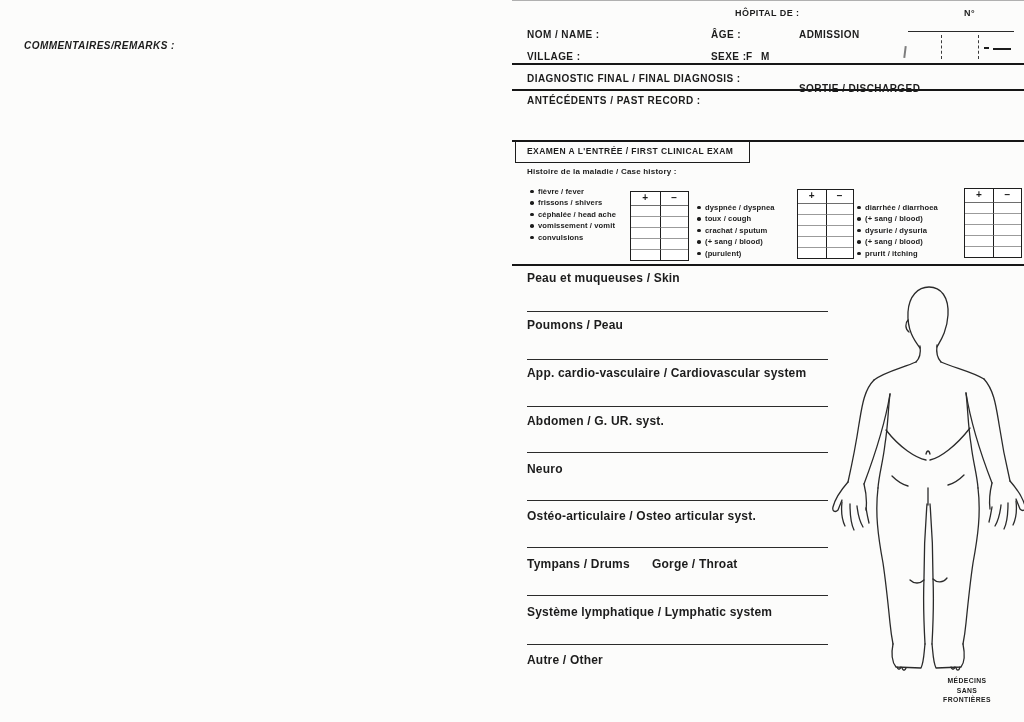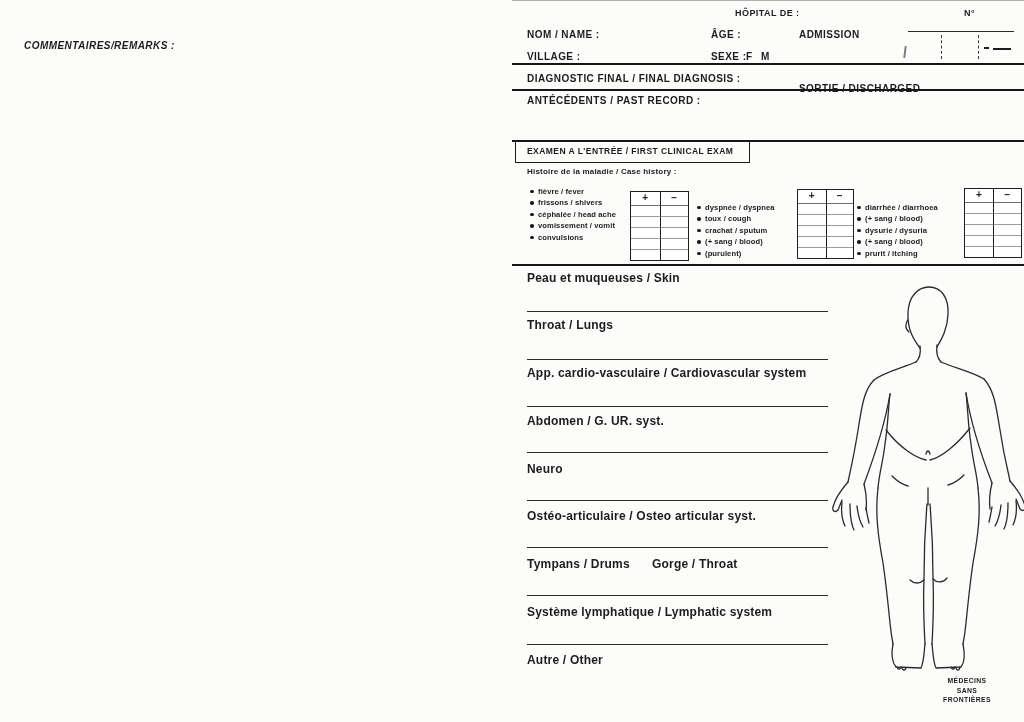--- a/index.html
+++ b/index.html
@@ -188,21 +188,21 @@
       <div class="rn c2"></div>
     <div class="rn"></div>
       <div class="rn c2"></div>
     <div class="rn"></div>
       <div class="rn c2"></div>
   </div>
 
   <div class="abs lbl-sm" style="left:527px;top:271px;">Peau et muqueuses / Skin</div>
   <div class="rule" style="left:527px;top:311px;width:301px;"></div>
 
-  <div class="abs lbl-sm" style="left:527px;top:318px;">Throat / Lungs</div>
+  <div class="abs lbl-sm" style="left:527px;top:318px;">Poumons / Peau</div>
   <div class="rule" style="left:527px;top:359px;width:301px;"></div>
 
   <div class="abs lbl-sm" style="left:527px;top:366px;">App. cardio-vasculaire / Cardiovascular system</div>
   <div class="rule" style="left:527px;top:406px;width:301px;"></div>
 
   <div class="abs lbl-sm" style="left:527px;top:414px;">Abdomen / G. UR. syst.</div>
   <div class="rule" style="left:527px;top:452px;width:301px;"></div>
 
   <div class="abs lbl-sm" style="left:527px;top:462px;">Neuro</div>
   <div class="rule" style="left:527px;top:500px;width:301px;"></div>

